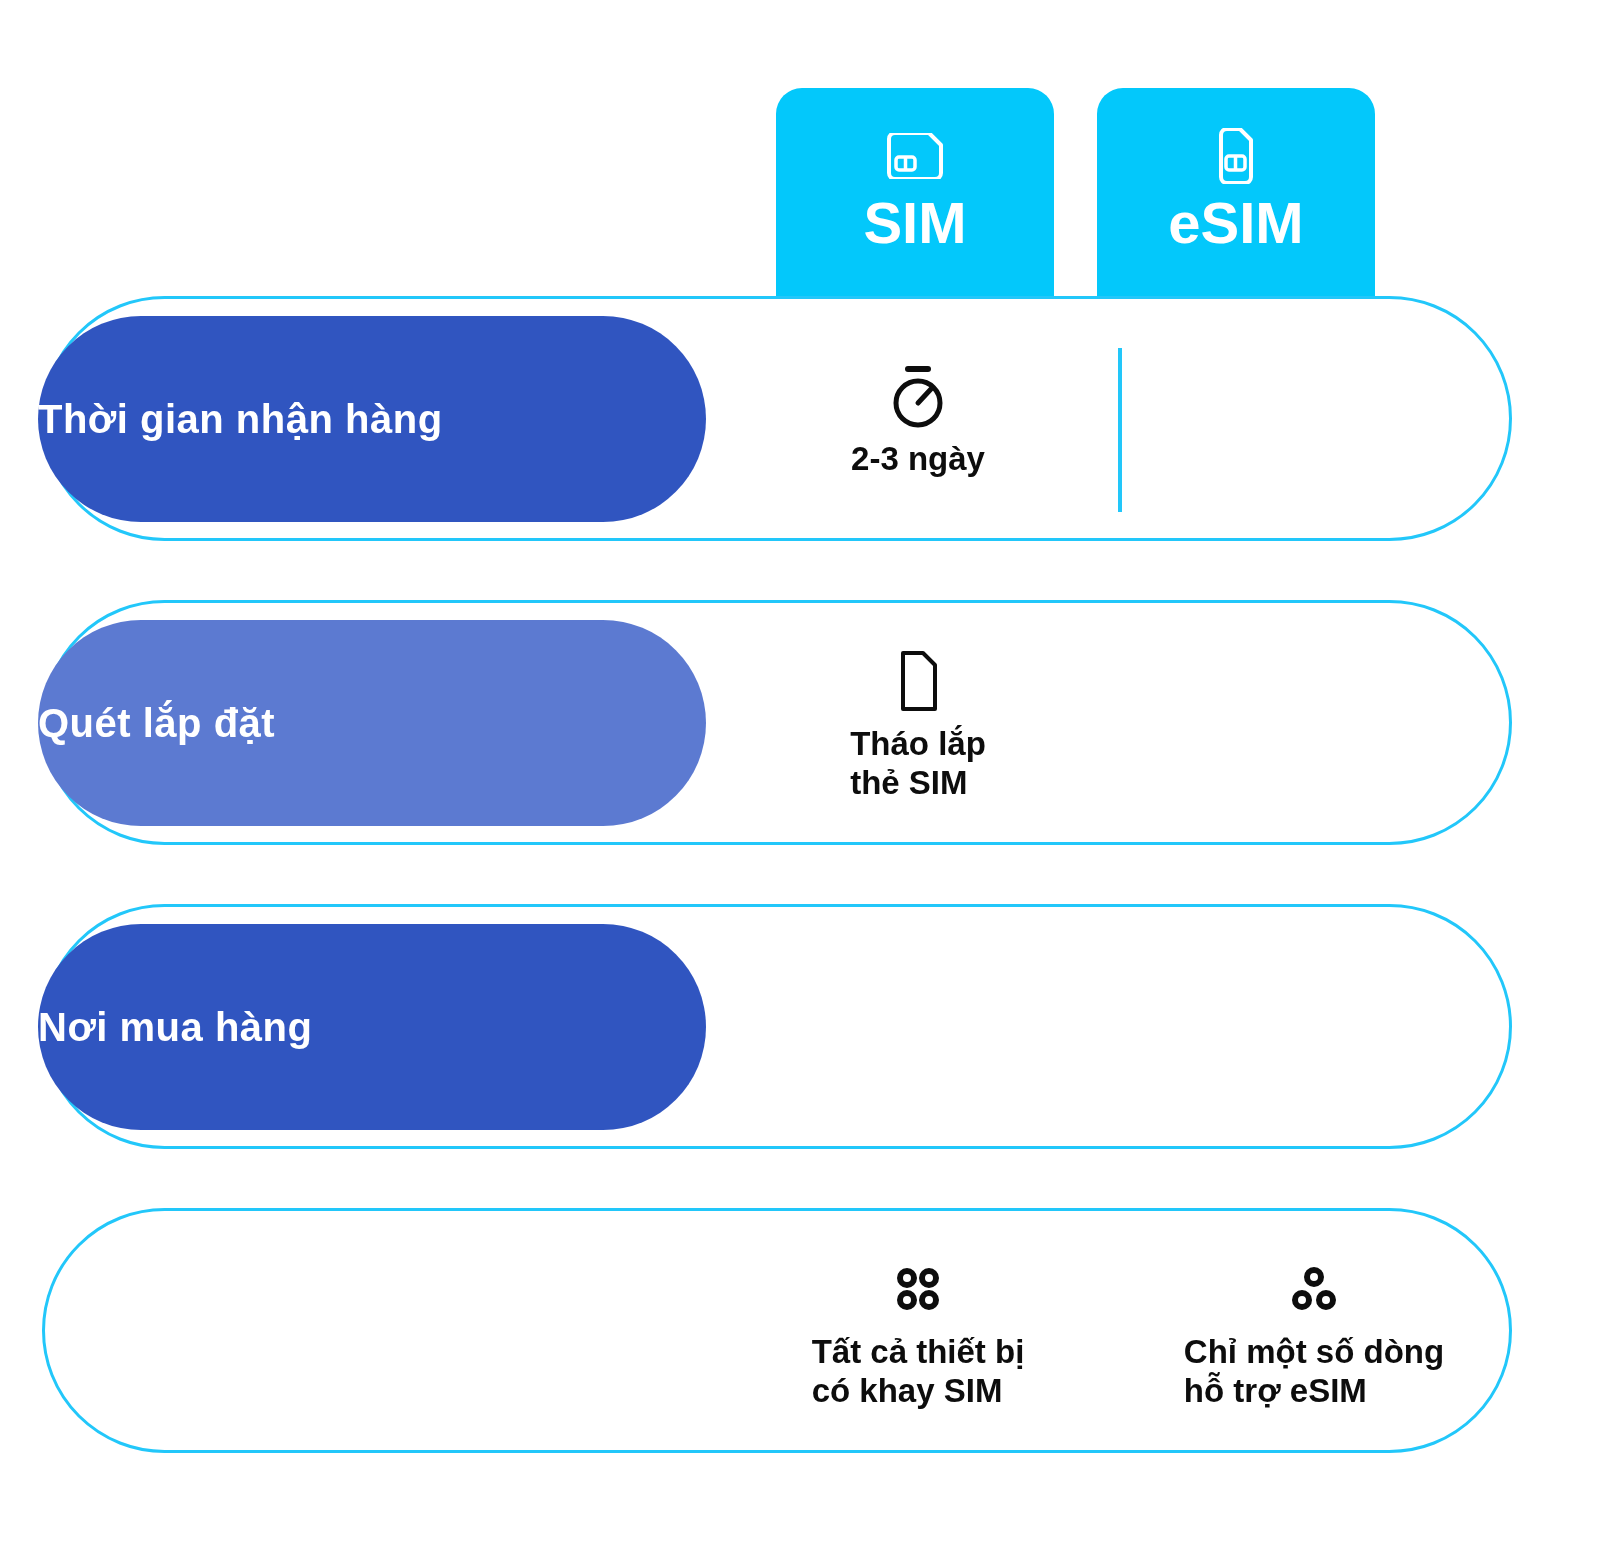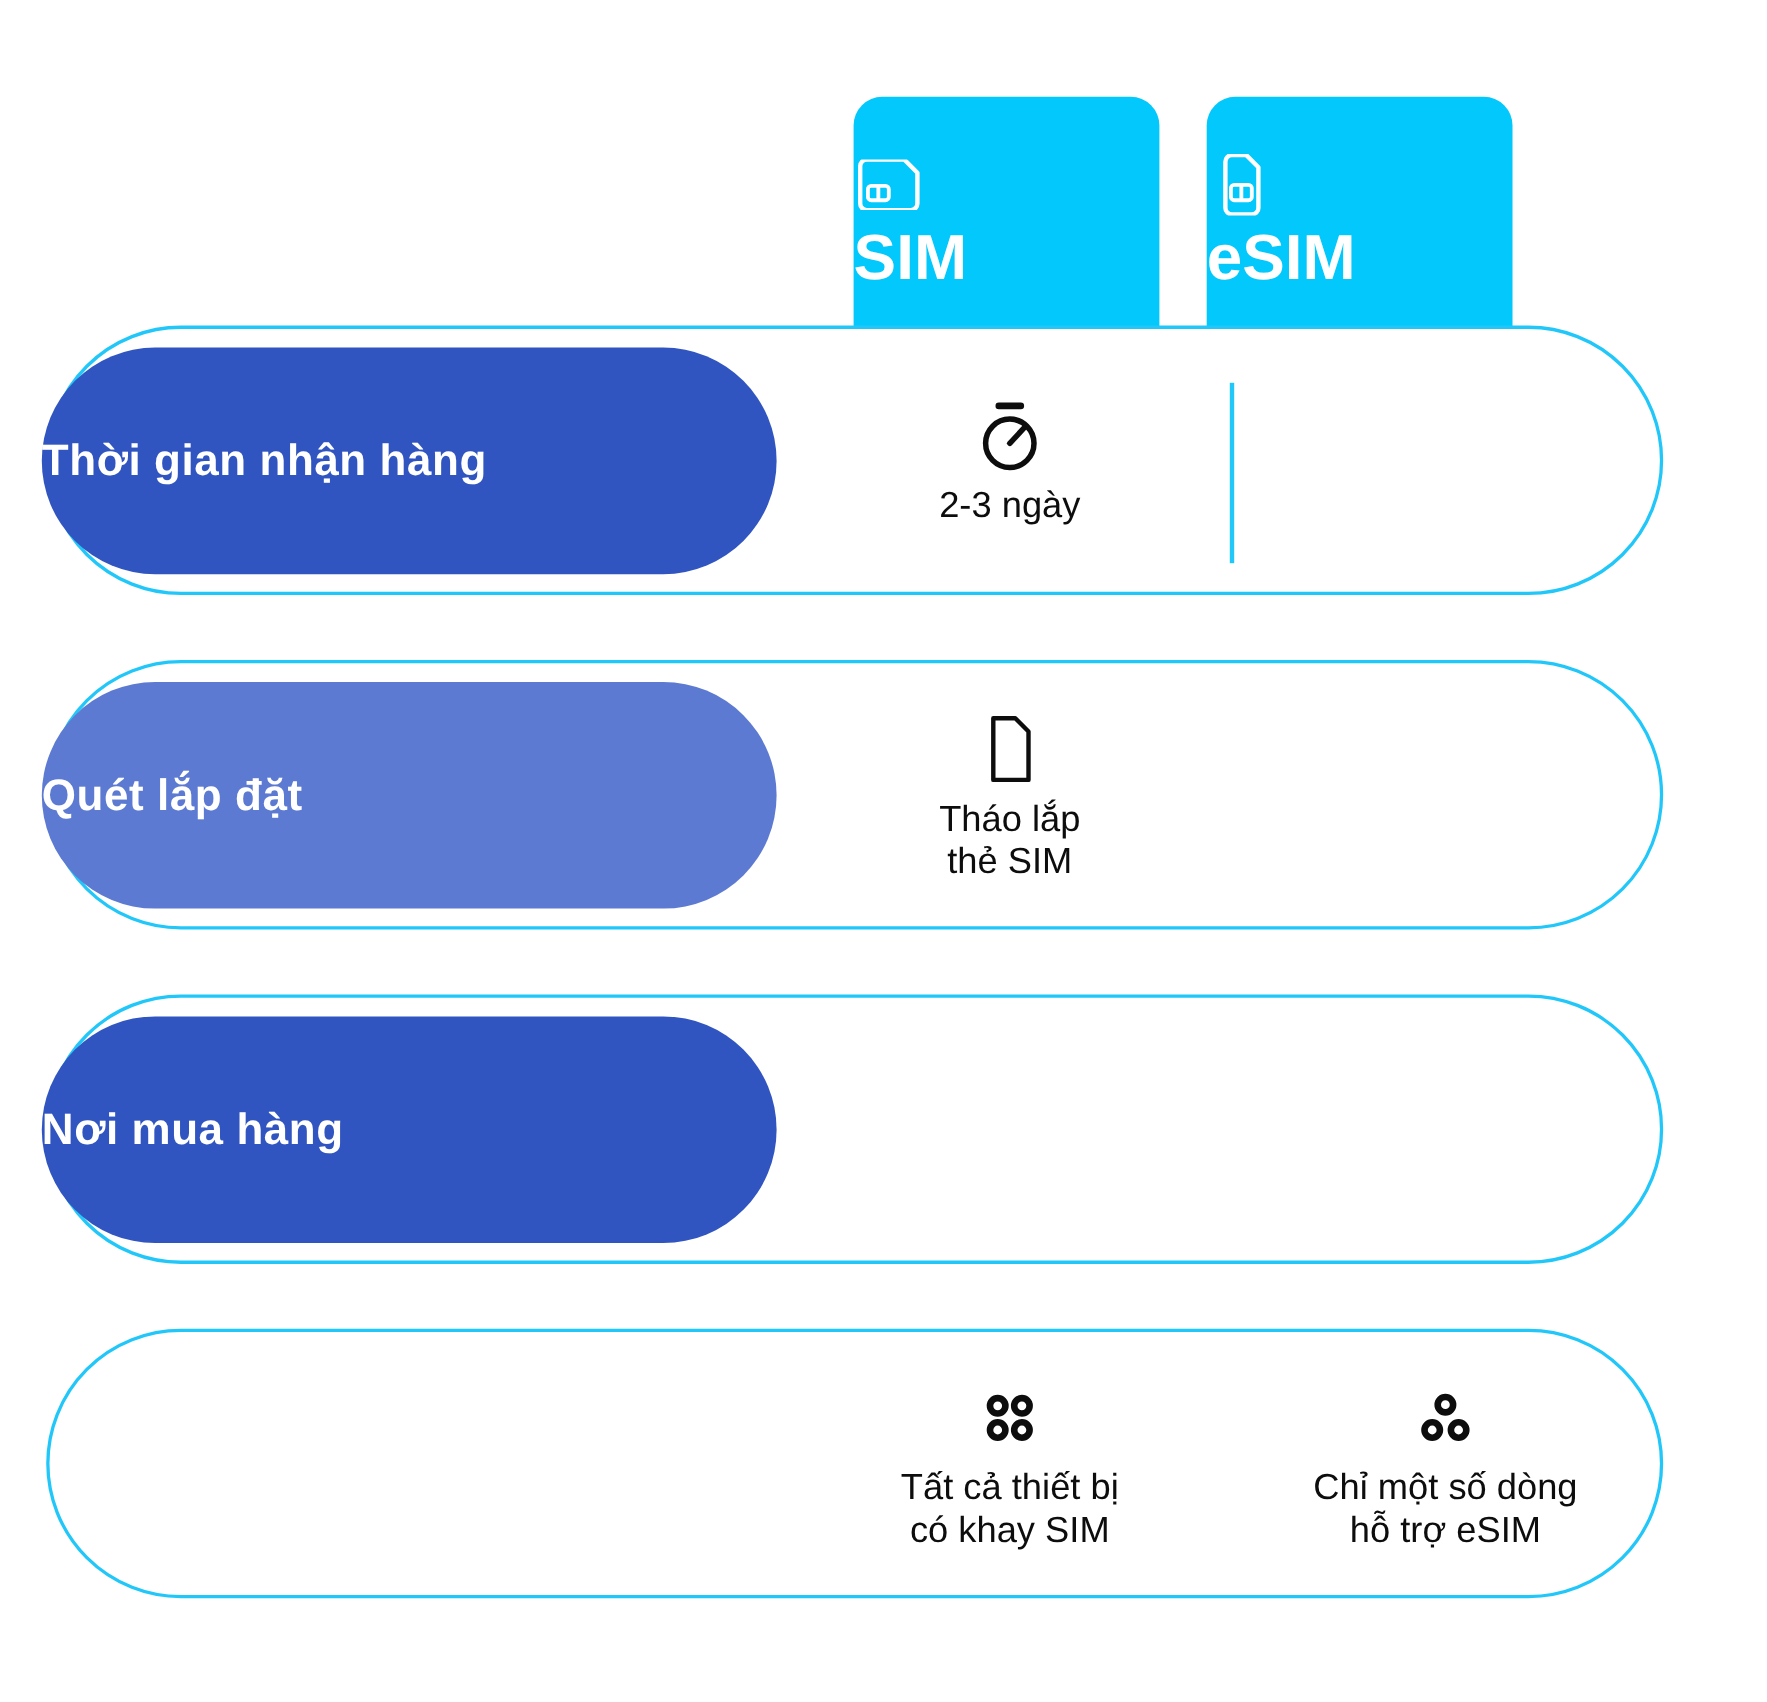--- a/index.html
+++ b/index.html
@@ -30,22 +30,23 @@
 
   .tab {
     position: absolute;
     top: 0;
     width: 278px;
     height: 220px;
     background: #03c8fb;
     border-radius: 26px 26px 0 0;
     display: flex;
     flex-direction: column;
+    align-items: center;
     justify-content: flex-start;
-    padding-top: 48px;
+    padding-top: 36px;
   }
 
   .tab-sim  { left: 776px; }
   .tab-esim { left: 1097px; }
 
   .tab-icon {
     width: 64px;
     height: 64px;
     display: flex;
     align-items: center;
@@ -131,23 +132,22 @@
   .cell-icon {
     height: 76px;
     display: flex;
     align-items: center;
     justify-content: center;
     margin-bottom: 6px;
   }
 
   .cell-text {
     font-size: 33px;
-    font-weight: normal;
+    font-weight: bold;
     color: #0d0d0d;
-    text-align: center;
     line-height: 1.18;
     white-space: pre-line;
   }
 
   .row-divider {
     position: absolute;
     left: 398px;
     top: 52px;
     width: 4px;
     height: 164px;

